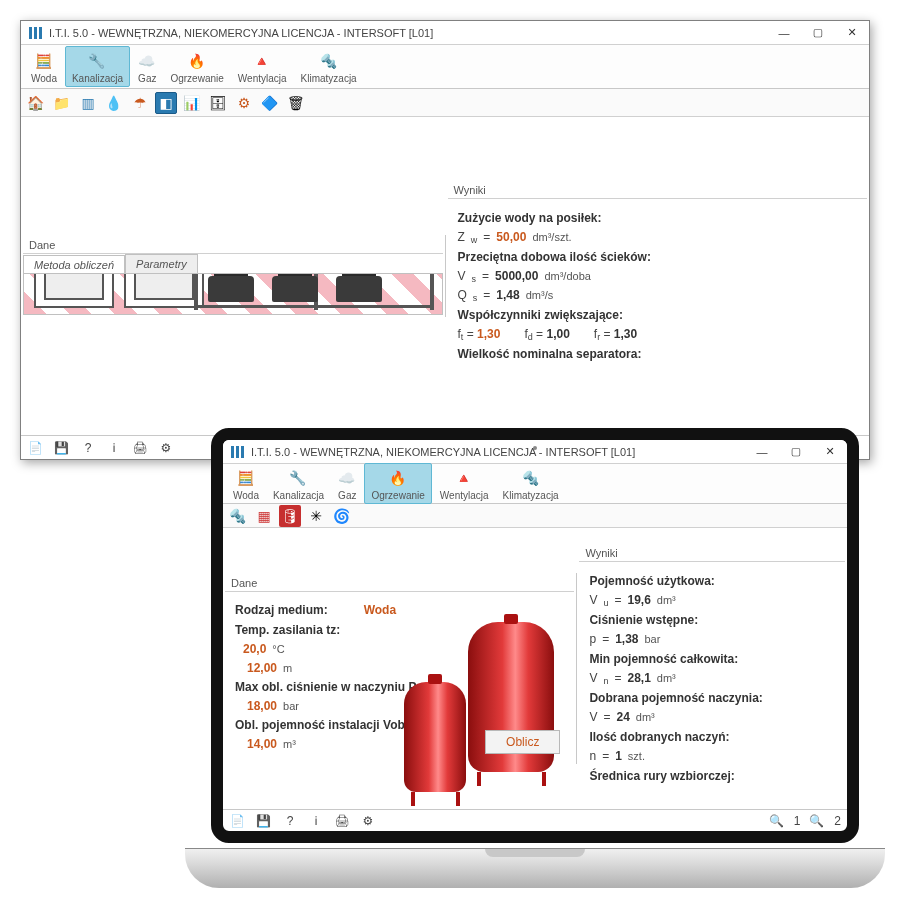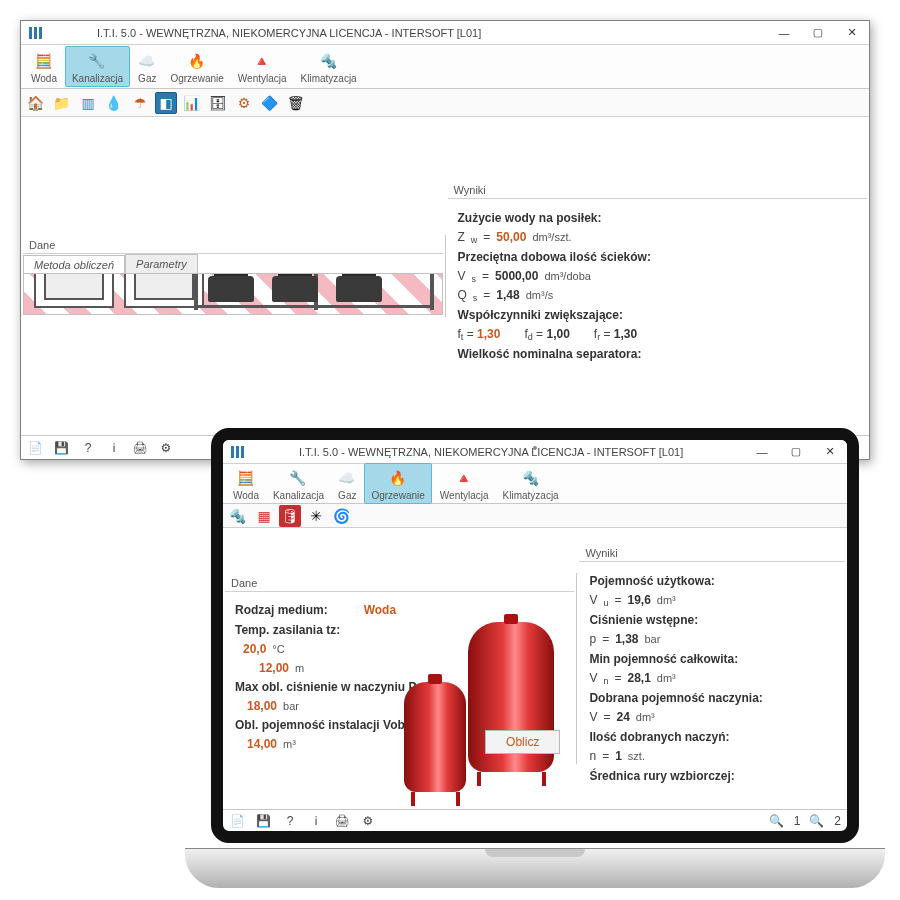--- a/index.html
+++ b/index.html
@@ -45,21 +45,21 @@
 .laptop-notch {
   position: absolute;
   top: 0; left: 50%;
   transform: translateX(-50%);
   width: 100px; height: 8px;
   background: #c8c8c8;
   border-radius: 0 0 8px 8px;
 }
 
 
-.titlebar { height: 24px; background: #fff; border-bottom: 1px solid #d0d0d0; display: flex; align-items: center; font-size: 11px; color: #444; gap: 48px; }
+.titlebar { height: 24px; background: #fff; border-bottom: 1px solid #d0d0d0; display: flex; align-items: center; font-size: 11px; color: #444; }
 .titlebar .appicon { width: 16px; height: 16px; margin: 0 6px; display: inline-block; }
 .titlebar .appicon svg{ width:16px; height:16px; }
 .titlebar .title { flex: 1; }
 .winbtns { display: flex; }
 .winbtn { width: 34px; height: 22px; display: flex; align-items: center; justify-content: center; font-size: 11px; color: #333; }
 
 
 .topnav { height: 44px; border-bottom: 1px solid #c8c8c8; display: flex; align-items: center; padding: 0 4px; gap: 2px; background:#fdfdfd;}
 .topnav .grp { display:flex; flex-direction:column; align-items:center; padding:2px 6px; font-size:10px; color:#555;}
 .topnav .grp .ic{ height:24px; display:flex; align-items:center; justify-content:center; }
@@ -380,21 +380,21 @@
           <div class="row">
               <span class="lbl">Rodzaj medium:</span>
               <span style="width:24px"></span>
               <span class="val-orange">Woda</span>
             </div>
           <div class="lbl" style="margin-top:6px">Temp. zasilania tz:</div>
           <div class="row" style="margin-left:8px">
               <span class="val-orange">20,0</span>
               <span class="unit">°C</span>
             </div>
-          <div class="row" style="margin-left:24px">
+          <div class="row" style="margin-left:12px">
               <span class="val-orange">12,00</span>
               <span class="unit">m</span>
             </div>
           <div class="lbl">Max obl. ciśnienie w naczyniu Pmax:</div>
           <div class="row" style="margin-left:12px">
               <span class="val-orange">18,00</span>
               <span class="unit">bar</span>
             </div>
           <div class="lbl">Obl. pojemność instalacji Vobl:</div>
           <div class="row" style="margin-left:12px">

